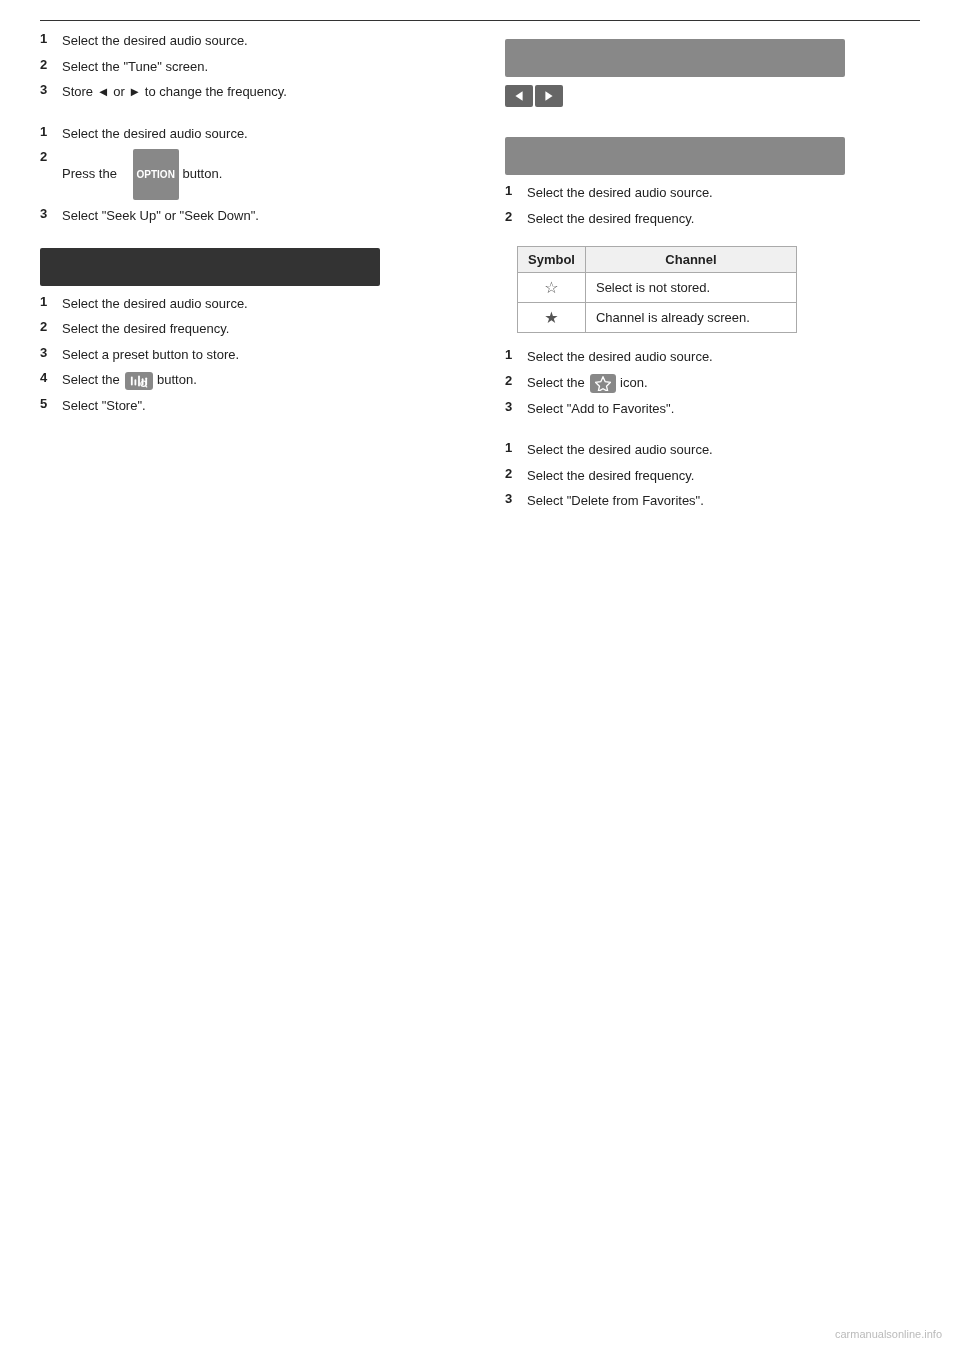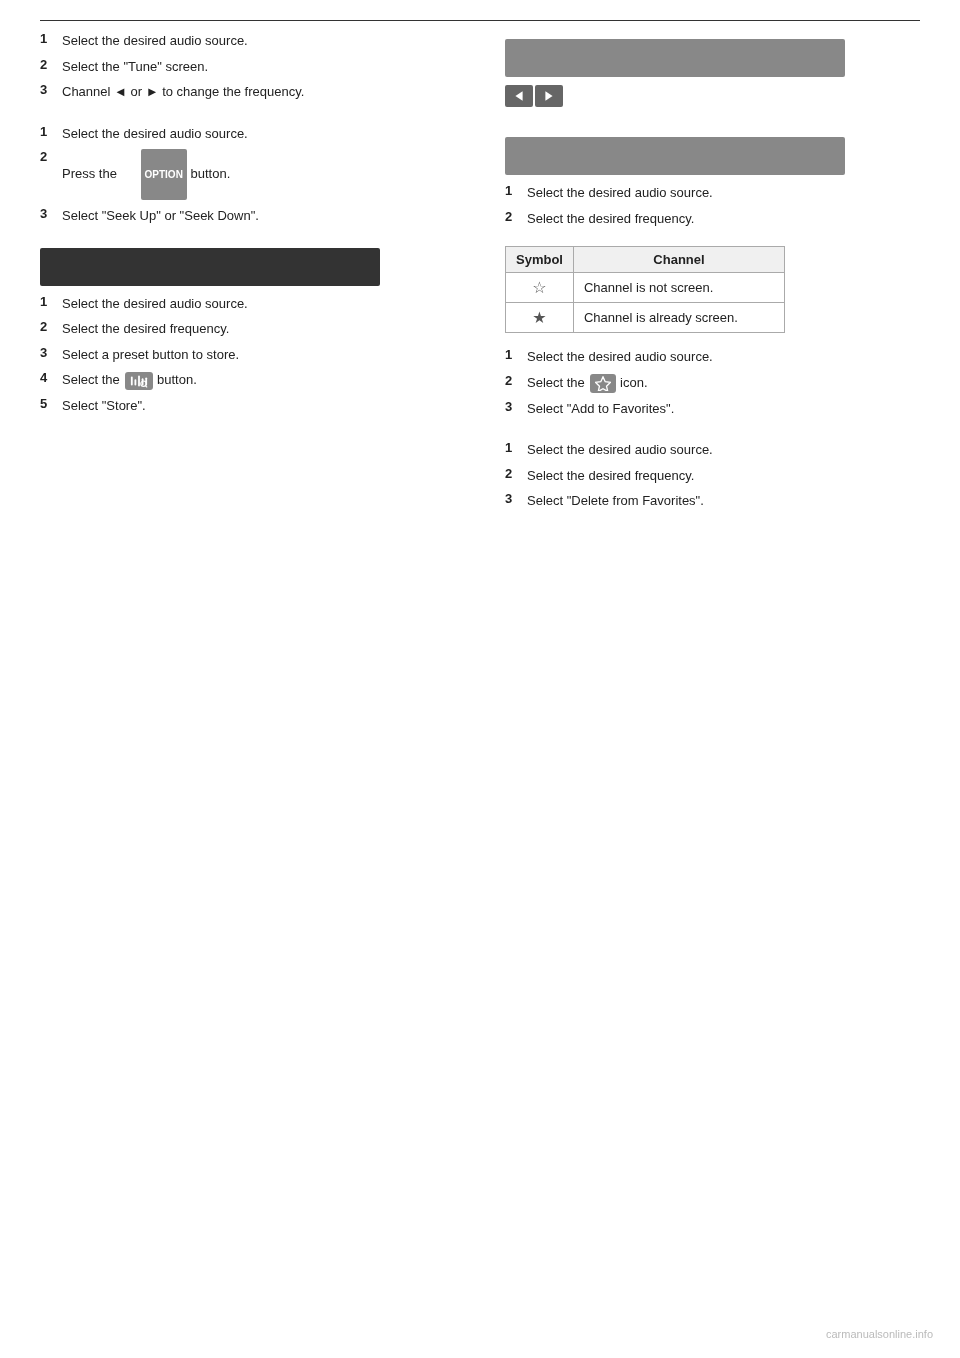--- a/index.html
+++ b/index.html
@@ -114,28 +114,28 @@
     }
 
     .option-badge {
       display: inline-block;
       background: #888;
       color: #fff;
       font-size: 10px;
       font-weight: bold;
       padding: 18px 4px;
       border-radius: 2px;
-      margin-left: 20px;
+      margin-left: 12px;
       vertical-align: middle;
     }
 
     
     .symbol-table {
       border-collapse: collapse;
-      margin: 10px 0 14px 0;
+      margin: 10px 0 14px 12px;
       min-width: 280px;
       font-size: 13px;
     }
 
     .symbol-table th {
       border: 1px solid #aaa;
       padding: 5px 10px;
       background: #f0f0f0;
       font-weight: bold;
       text-align: center;
@@ -194,21 +194,21 @@
       vertical-align: middle;
     }
 
     .sub-section-gap {
       margin-top: 22px;
     }
 
     .watermark {
       position: absolute;
       bottom: 18px;
-      right: 27px;
+      right: 18px;
       font-size: 11px;
       color: #bbb;
     }
   </style>
 </head>
 <body>
 
 <div class="page-container">
   <hr class="horizontal-rule">
 
@@ -220,21 +220,21 @@
         <div class="numbered-item">
           <span class="num">1</span>
           <span class="item-text">Select the desired audio source.</span>
         </div>
         <div class="numbered-item">
           <span class="num">2</span>
           <span class="item-text">Select the "Tune" screen.</span>
         </div>
         <div class="numbered-item">
           <span class="num">3</span>
-          <span class="item-text">Channel ◄ or ► to change the frequency.</span>
+          <span class="item-text">Store ◄ or ► to change the frequency.</span>
         </div>
       </div>
 
       <div class="section-block sub-section-gap">
         <div class="numbered-item">
           <span class="num">1</span>
           <span class="item-text">Select the desired audio source.</span>
         </div>
         <div class="numbered-item">
           <span class="num">2</span>
@@ -339,21 +339,21 @@
             <th>
               <span>Channel</span>
             </th>
           </tr>
         </thead>
         <tbody>
           <tr>
             <td class="sym-cell">
               <span class="star-empty">☆</span>
             </td>
-            <td>Channel is not screen.</td>
+            <td>Select is not stored.</td>
           </tr>
           <tr>
             <td class="sym-cell">
               <span class="star-filled">★</span>
             </td>
             <td>Channel is already screen.</td>
           </tr>
         </tbody>
       </table>
 

